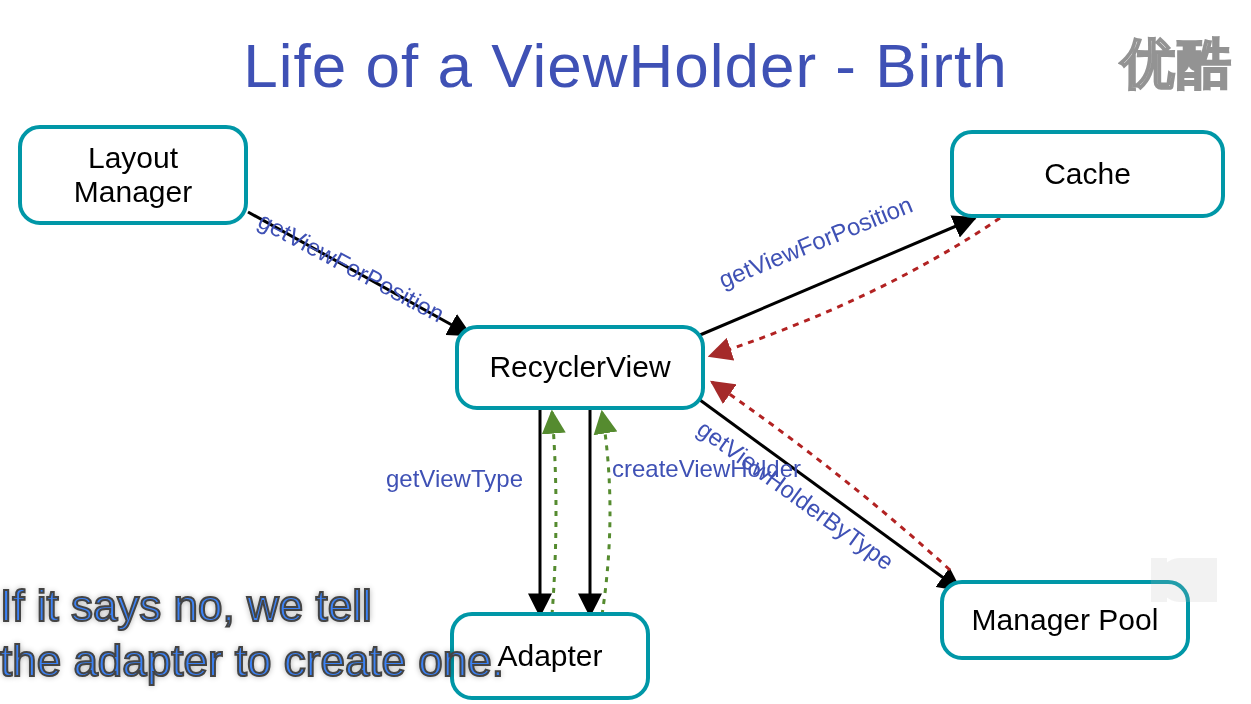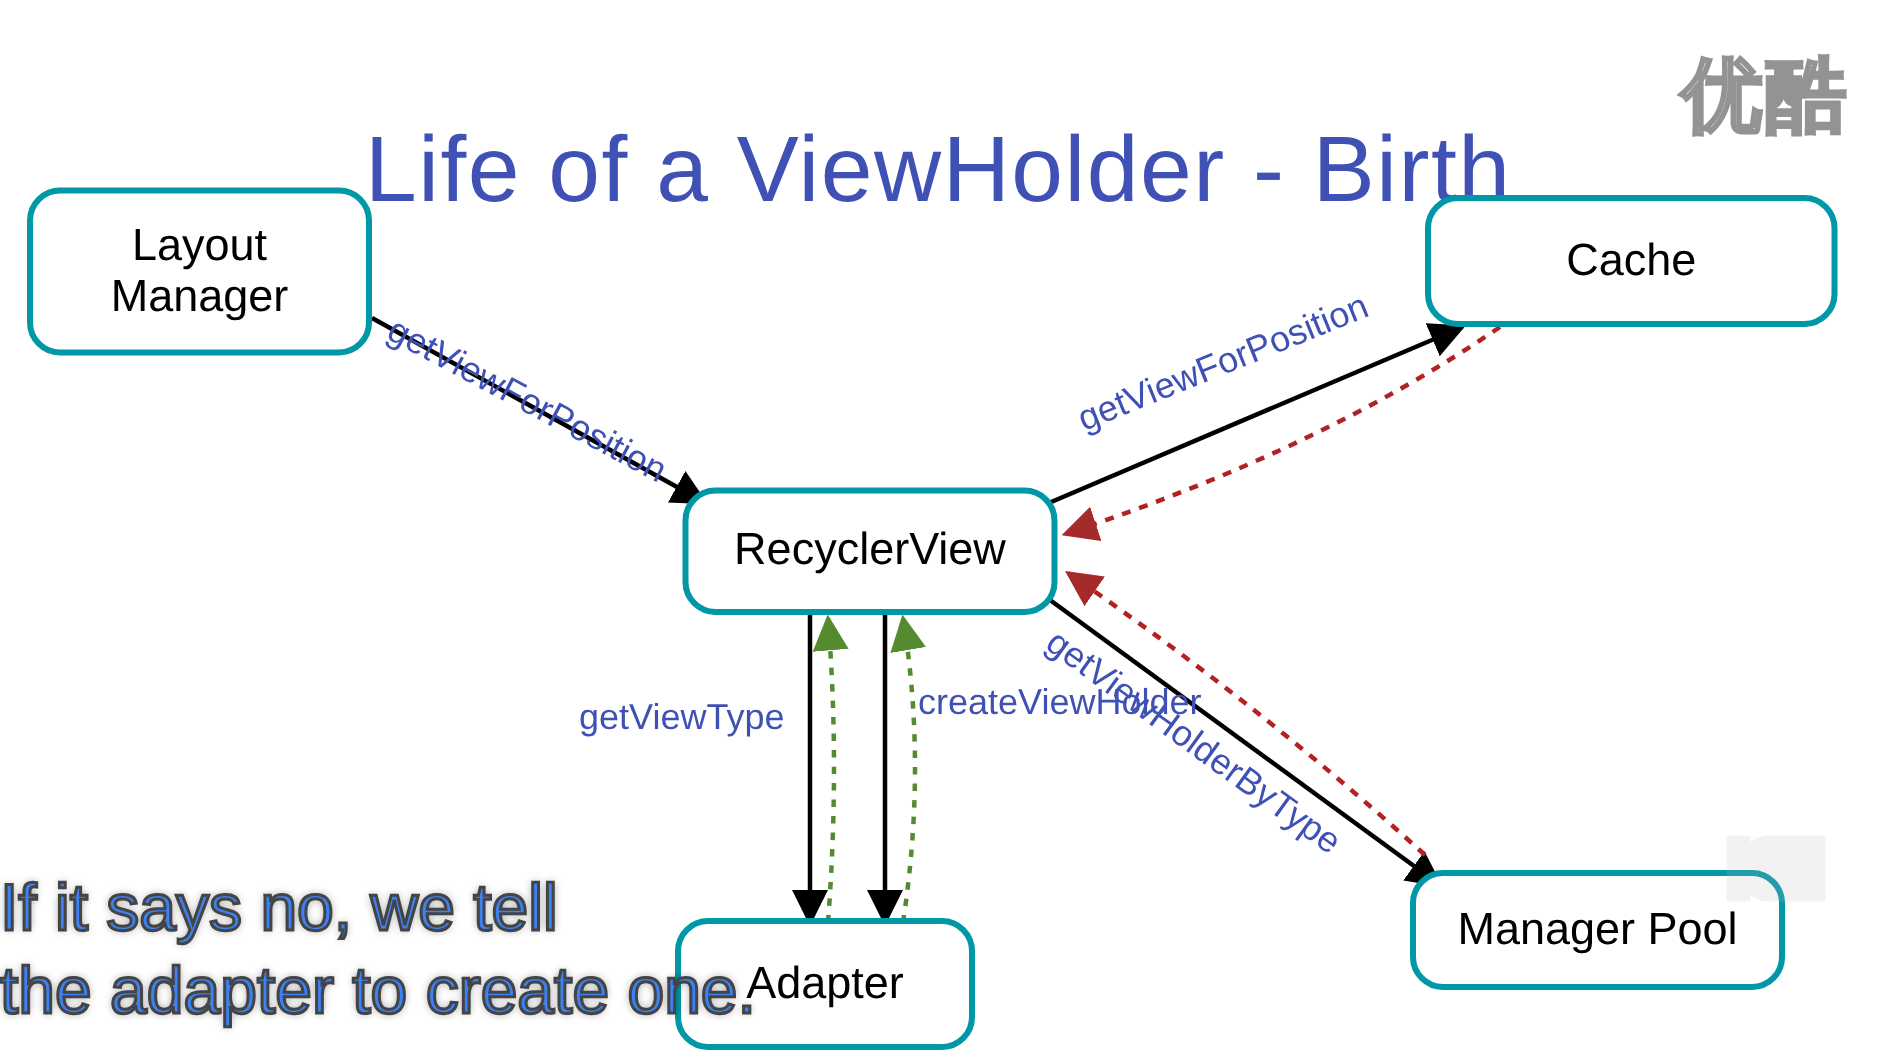--- a/index.html
+++ b/index.html
@@ -14,37 +14,36 @@
   .title {
     position: absolute;
     top: 30px;
     left: 0;
     width: 100%;
     text-align: center;
     font-size: 62px;
     font-weight: 400;
     color: #3f51b5;
     letter-spacing: 1px;
-    margin-top: 48px;
   }
   .node {
     position: absolute;
     border: 4px solid #0097a7;
     border-radius: 22px;
     background: #ffffff;
     color: #000000;
     font-size: 30px;
     display: flex;
     align-items: center;
     justify-content: center;
     text-align: center;
     padding: 8px 18px;
     line-height: 1.15;
   }
-  .node.layout-manager { top: 125px; left: 18px; width: 230px; height: 112px; }
+  .node.layout-manager { top: 125px; left: 18px; width: 230px; height: 100px; }
   .node.cache { top: 130px; left: 950px; width: 275px; height: 88px; }
   .node.recyclerview { top: 325px; left: 455px; width: 250px; height: 85px; }
   .node.adapter { top: 612px; left: 450px; width: 200px; height: 88px; }
   .node.recycled-pool { top: 580px; left: 940px; width: 250px; height: 80px; }
   .edge-label {
     position: absolute;
     color: #3f51b5;
     font-size: 24px;
     white-space: nowrap;
   }

